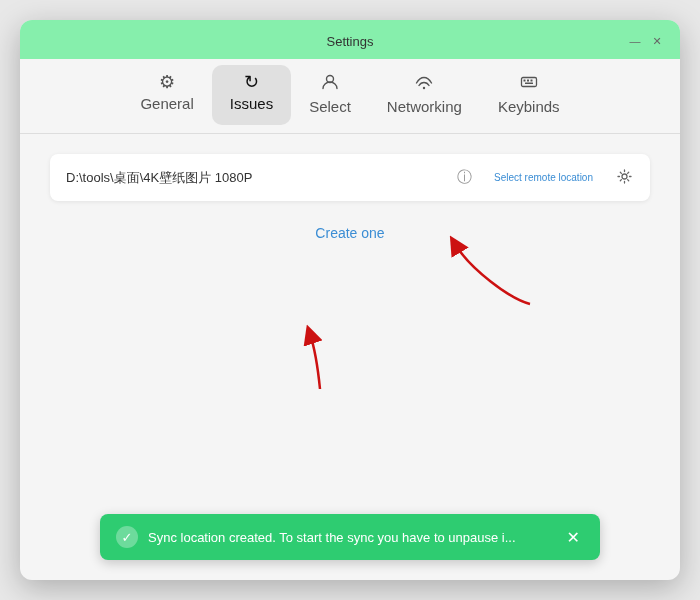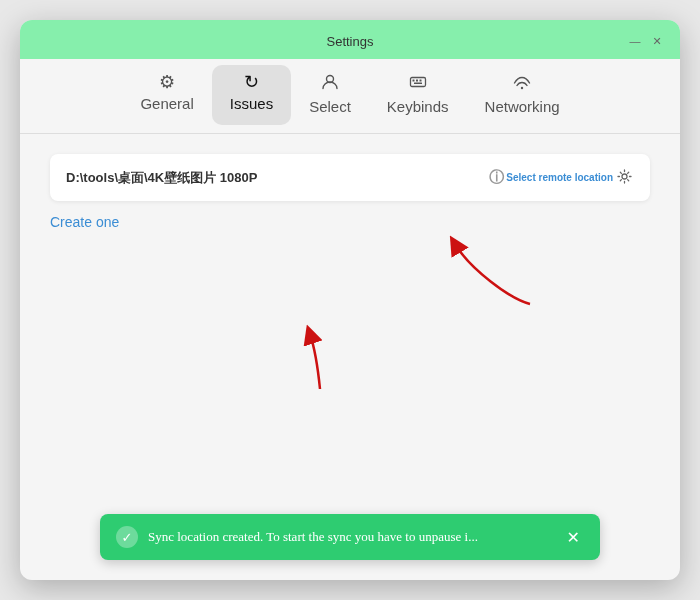--- a/index.html
+++ b/index.html
@@ -100,22 +100,21 @@
       padding: 20px 30px;
       position: relative;
     }
     .sync-row {
       display: flex;
       align-items: center;
       background: white;
       border-radius: 8px;
       padding: 14px 16px;
       box-shadow: 0 1px 4px rgba(0,0,0,0.08);
-      gap: 2px;
-      font-weight: bold;
+      gap: 22px;
     }
     .sync-path {
       flex: 1;
       font-size: 13px;
       color: #333;
     }
     .info-icon {
       color: #999;
       font-size: 15px;
       cursor: pointer;
@@ -130,21 +129,22 @@
     .gear-icon-btn {
       color: #666;
       font-size: 15px;
       cursor: pointer;
       background: none;
       border: none;
       padding: 0 2px;
     }
     .create-one-area {
       display: flex;
-      margin-top: 13px;
+      justify-content: center;
+      margin-top: 24px;
     }
     .create-one-link {
       color: #3b8dd4;
       font-size: 14px;
       cursor: pointer;
       text-decoration: none;
       background: none;
       border: none;
     }
     
@@ -185,21 +185,20 @@
       border-radius: 50%;
       display: flex;
       align-items: center;
       justify-content: center;
       flex-shrink: 0;
       font-size: 13px;
     }
     .toast-text {
       flex: 1;
       font-size: 13px;
-      font-family: Liberation Serif, serif;
     }
     .toast-close {
       background: none;
       border: none;
       color: white;
       cursor: pointer;
       font-size: 16px;
       padding: 0 4px;
     }
     
@@ -230,43 +229,43 @@
       <span class="tab-label">Issues</span>
     </button>
     <button class="tab">
       <span class="tab-icon">
         <svg width="18" height="18" viewBox="0 0 18 18" fill="none" xmlns="http://www.w3.org/2000/svg">
           <circle cx="9" cy="6" r="3.5" stroke="#555" stroke-width="1.4" fill="none"></circle>
           <path d="M2 15.5c0-3.59 3.13-6.5 7-6.5s7 2.91 7 6.5" stroke="#555" stroke-width="1.4" fill="none" stroke-linecap="round"></path>
         </svg>
       </span>
       <span class="tab-label">Select</span>
+    </button>
+    <button class="tab">
+      <span class="tab-icon">
+        <svg width="18" height="18" viewBox="0 0 18 18" fill="none">
+          <path d="M1.5 10c2-3.5 5.5-5.5 7.5-5.5s5.5 2 7.5 5.5" stroke="#555" stroke-width="1.4" stroke-linecap="round" fill="none"></path>
+          <path d="M4 12.5c1.2-2 3-3 5-3s3.8 1 5 3" stroke="#555" stroke-width="1.4" stroke-linecap="round" fill="none"></path>
+          <circle cx="9" cy="15" r="1.2" fill="#555"></circle>
+        </svg>
+      </span>
+      <span class="tab-label">Networking</span>
     </button>
     <button class="tab">
       <span class="tab-icon">
         <svg width="18" height="18" viewBox="0 0 18 18" fill="none">
           <rect x="1.5" y="4.5" width="15" height="9" rx="1.5" stroke="#555" stroke-width="1.3" fill="none"></rect>
           <rect x="3.5" y="6.5" width="2" height="2" rx="0.3" fill="#555"></rect>
           <rect x="7" y="6.5" width="2" height="2" rx="0.3" fill="#555"></rect>
           <rect x="10.5" y="6.5" width="2" height="2" rx="0.3" fill="#555"></rect>
           <rect x="5" y="9.5" width="8" height="1.5" rx="0.3" fill="#555"></rect>
         </svg>
       </span>
       <span class="tab-label">Keybinds</span>
     </button>
-    <button class="tab">
-      <span class="tab-icon">
-        <svg width="18" height="18" viewBox="0 0 18 18" fill="none">
-          <path d="M1.5 10c2-3.5 5.5-5.5 7.5-5.5s5.5 2 7.5 5.5" stroke="#555" stroke-width="1.4" stroke-linecap="round" fill="none"></path>
-          <path d="M4 12.5c1.2-2 3-3 5-3s3.8 1 5 3" stroke="#555" stroke-width="1.4" stroke-linecap="round" fill="none"></path>
-          <circle cx="9" cy="15" r="1.2" fill="#555"></circle>
-        </svg>
-      </span>
-      <span class="tab-label">Networking</span>
-    </button>
   </div>
 
   <div class="divider"></div>
 
   <div class="content">
 
     <div class="sync-row">
       <span class="sync-path">D:\tools\桌面\4K壁纸图片 1080P</span>
       <span class="info-icon">ⓘ</span>
       <a class="select-remote-link">Select remote location</a>

